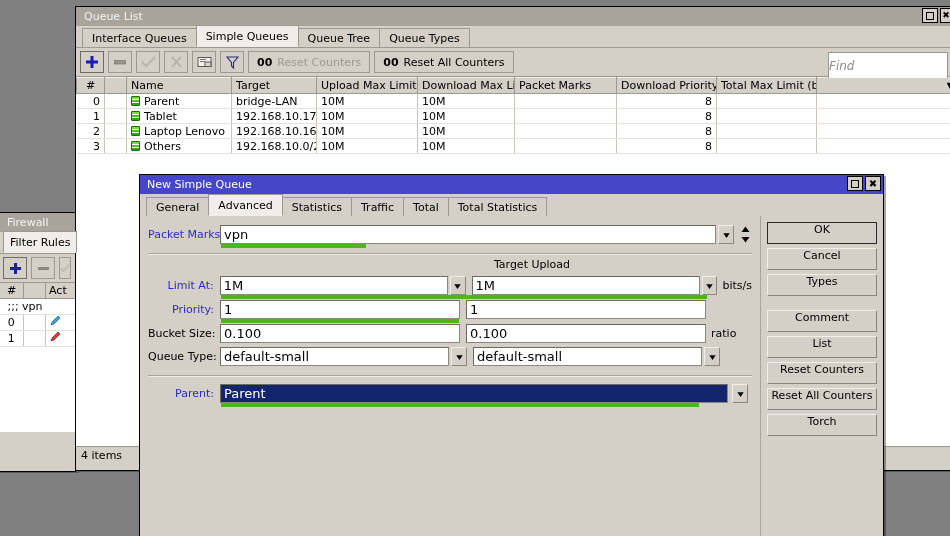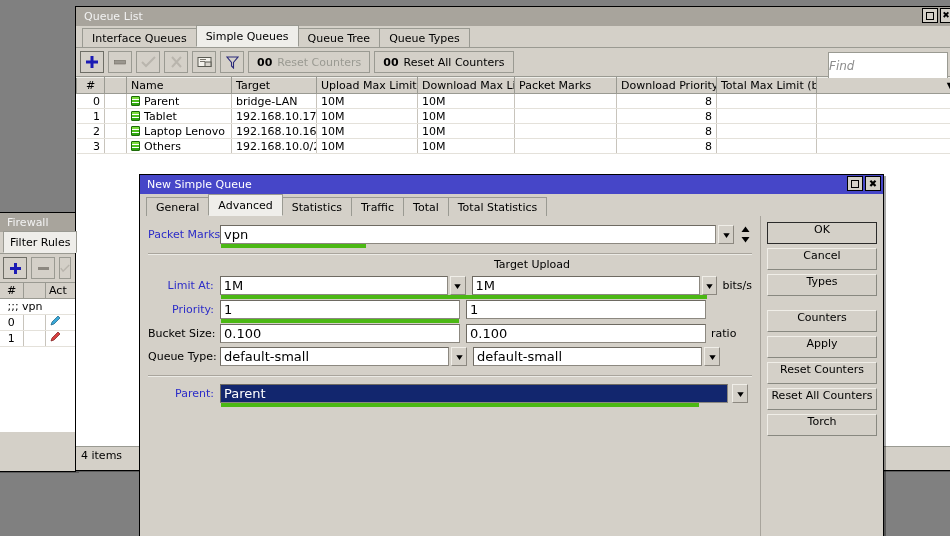--- a/index.html
+++ b/index.html
@@ -596,24 +596,24 @@
             <span>OK</span>
           </div>
         <div class="dbtn">
             <span>Cancel</span>
           </div>
         <div class="dbtn">
             <span>Types</span>
           </div>
         <div class="gap"></div>
         <div class="dbtn">
-            <span>Counters</span>
+            <span>Comment</span>
           </div>
         <div class="dbtn">
-            <span>Apply</span>
+            <span>List</span>
           </div>
         <div class="dbtn">
             <span>Reset Counters</span>
           </div>
         <div class="dbtn">
             <span>Reset All Counters</span>
           </div>
         <div class="dbtn">
             <span>Torch</span>
           </div>

